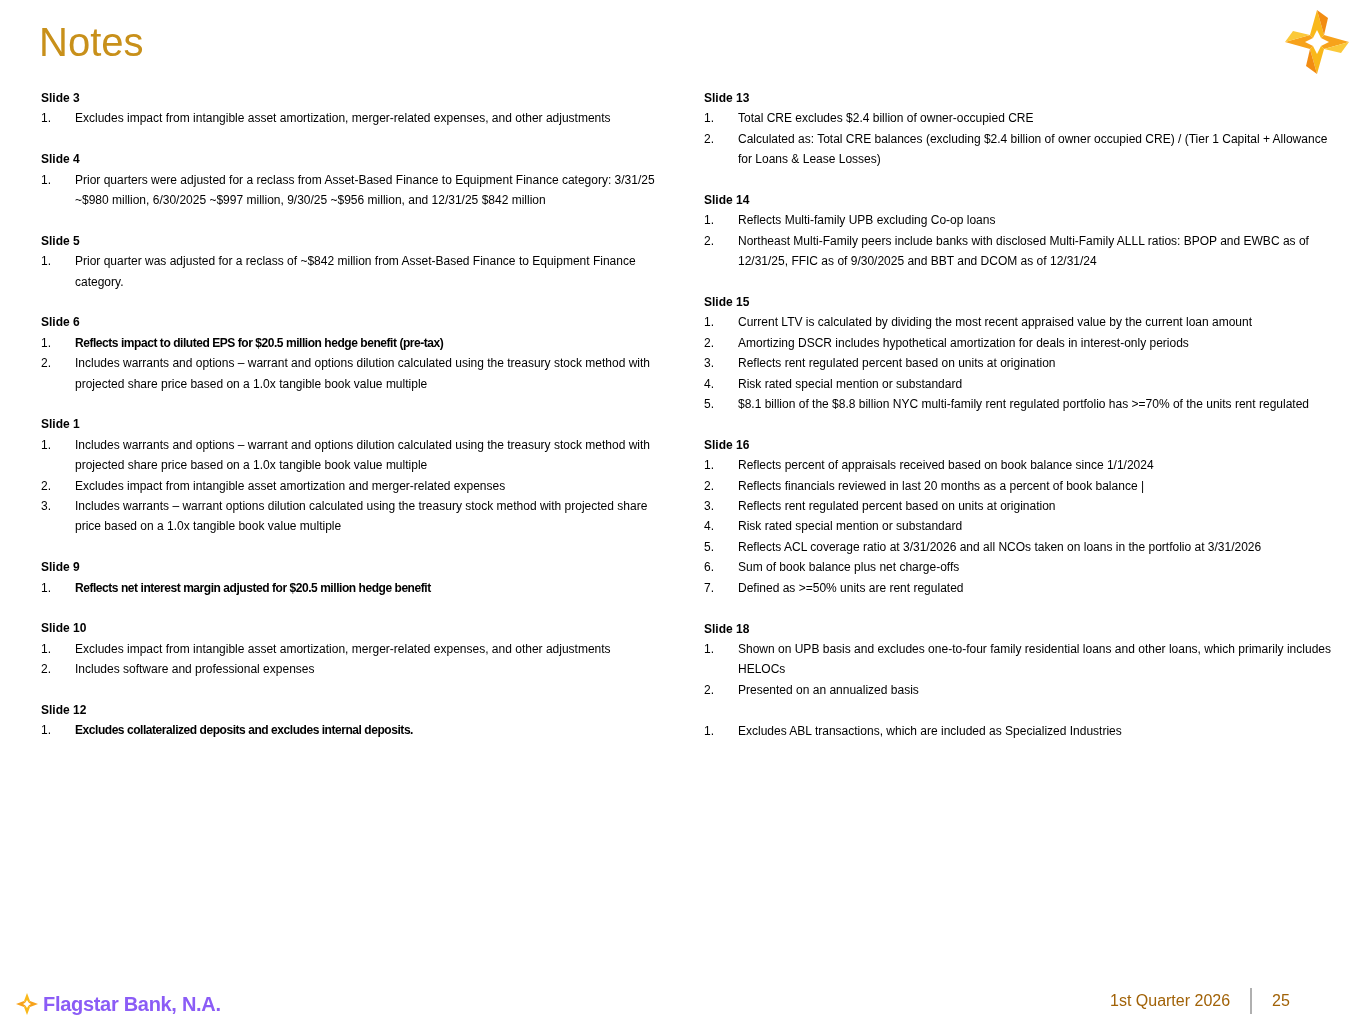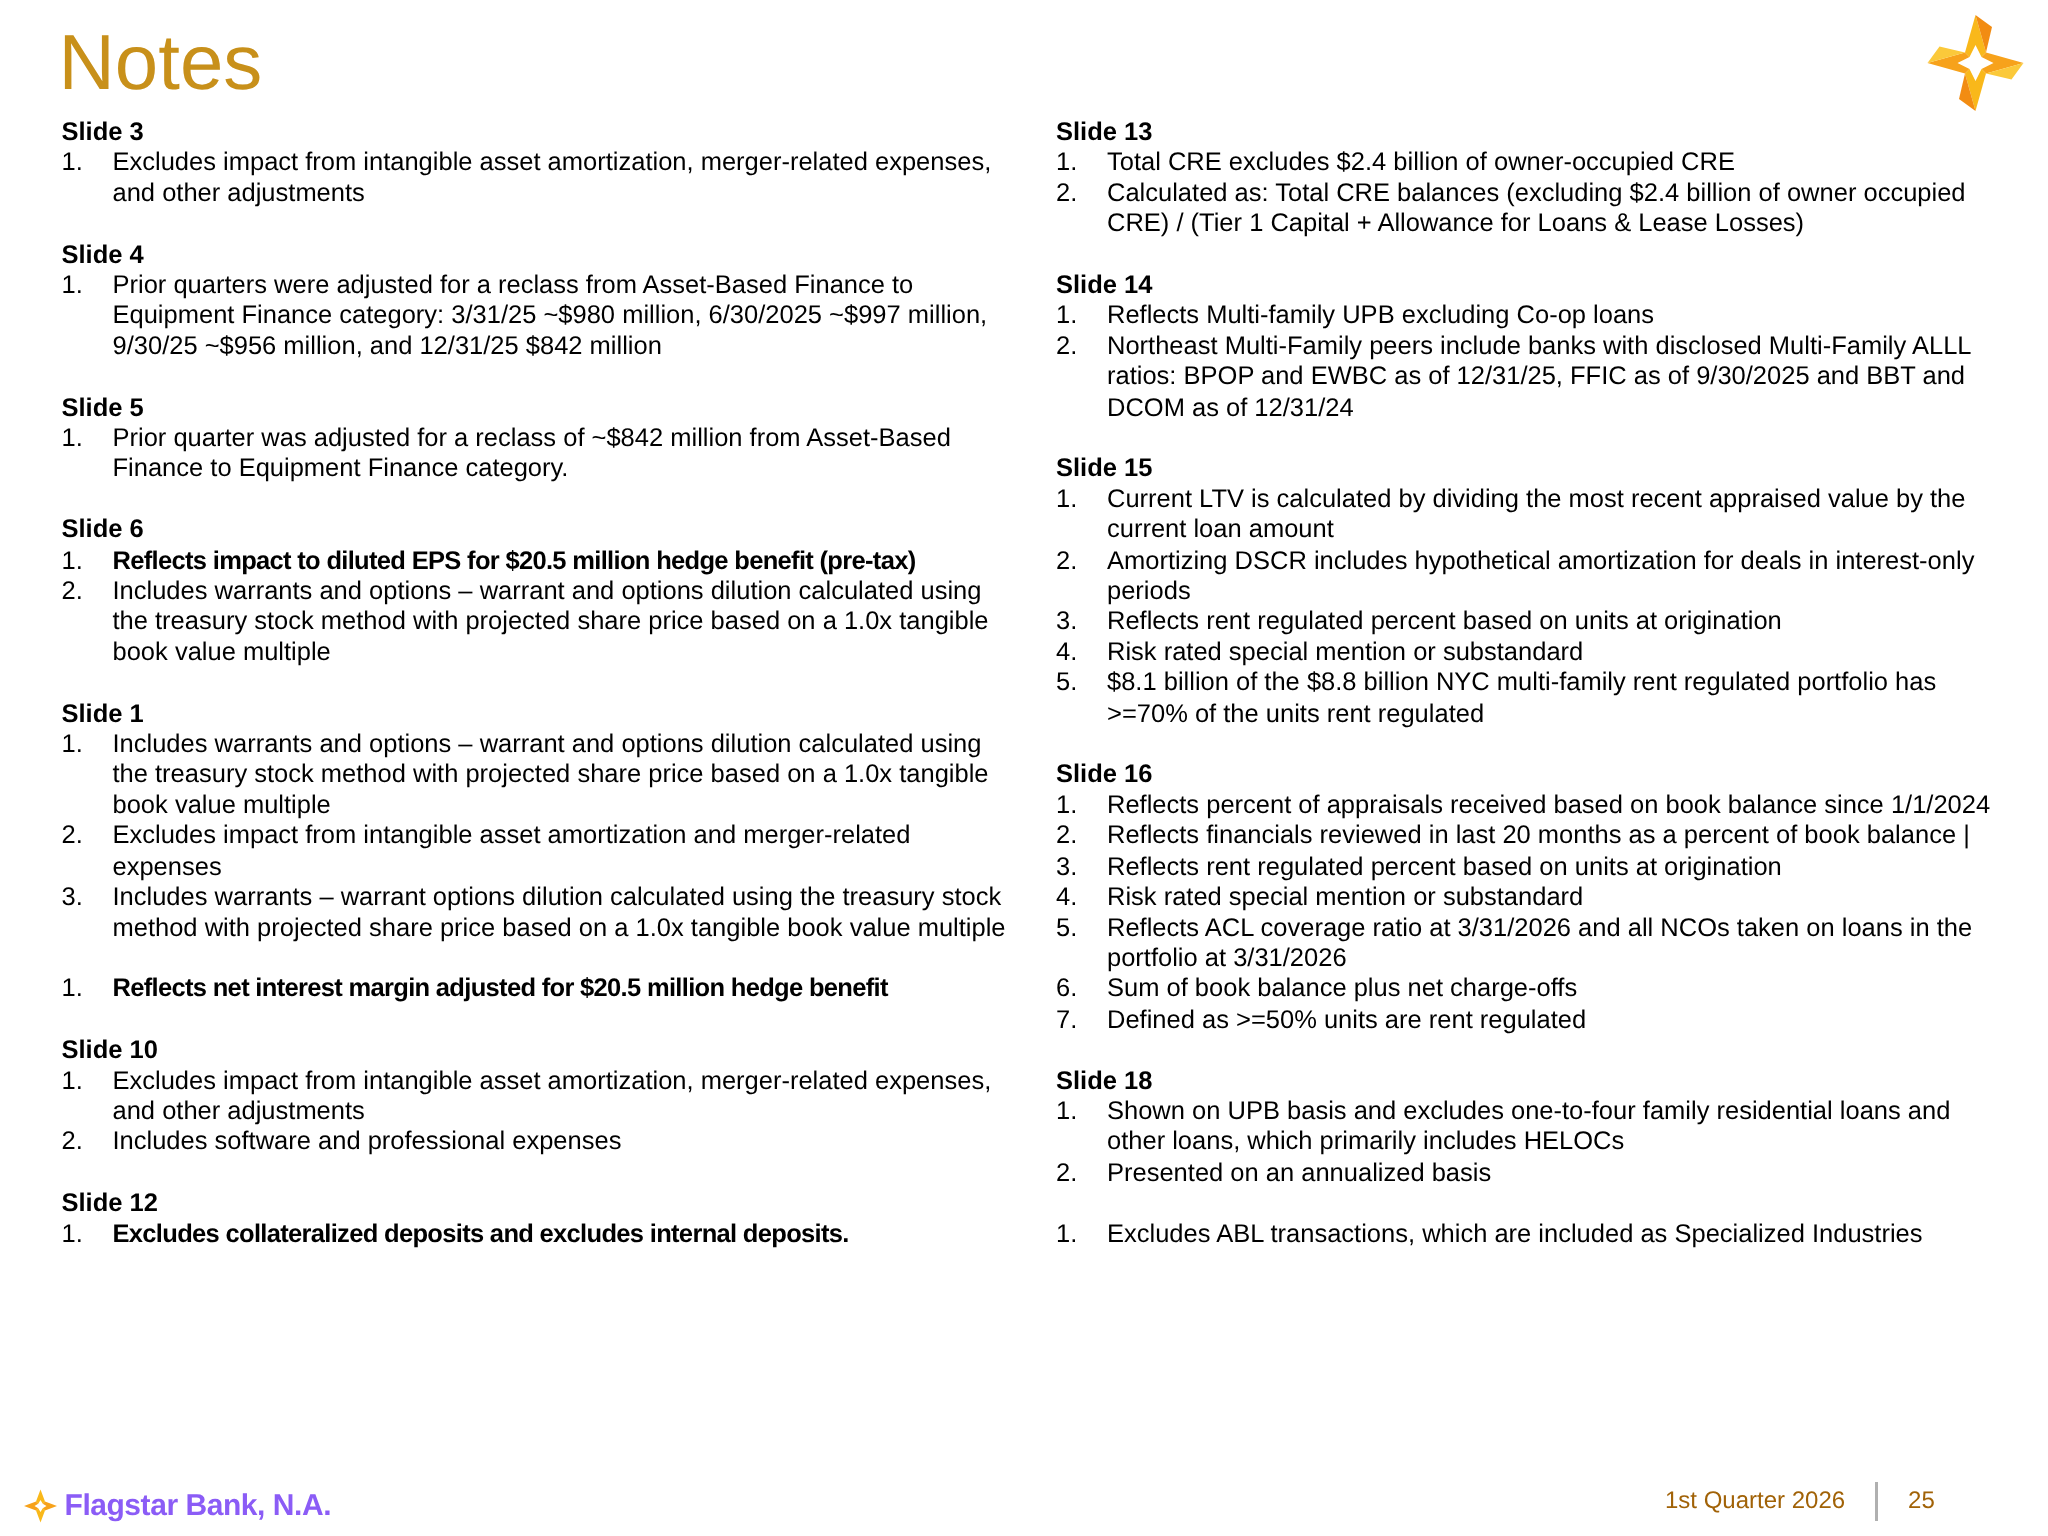--- a/index.html
+++ b/index.html
@@ -12,37 +12,37 @@
       height: 1024px;
       position: relative;
       overflow: hidden;
       font-family: "Liberation Sans", sans-serif;
       color: #000000;
     }
     .title {
       position: absolute;
       left: 39px;
       top: 18px;
-      font-size: 52px;
+      font-size: 40px;
       line-height: 48px;
       color: #C8901A;
       font-weight: normal;
       margin: 0;
     }
     .logo-top {
       position: absolute;
       left: 1283px;
       top: 8px;
       width: 68px;
       height: 68px;
     }
     .col {
       position: absolute;
-      top: 78px;
-      font-size: 17px;
+      top: 88px;
+      font-size: 12px;
       line-height: 20.4px;
     }
     .col-left { left: 41px; width: 630px; }
     .col-right { left: 704px; width: 630px; }
     .section { margin-bottom: 20.4px; }
     .section-title {
       font-weight: bold;
       margin: 0;
     }
     .note {
@@ -150,20 +150,21 @@
       <div class="note">
         <span class="note-num">2.</span>
         <span class="note-text">Excludes impact from intangible asset amortization and merger-related expenses</span>
       </div>
       <div class="note">
         <span class="note-num">3.</span>
         <span class="note-text">Includes warrants – warrant options dilution calculated using the treasury stock method with projected share price based on a 1.0x tangible book value multiple</span>
       </div>
     </div>
     <div class="section">
+      <p class="section-title">Slide 9</p>
       <div class="note">
         <span class="note-num">1.</span>
         <span class="note-text condensed">Reflects net interest margin adjusted for $20.5 million hedge benefit</span>
       </div>
     </div>
     <div class="section">
       <p class="section-title">Slide 10</p>
       <div class="note">
         <span class="note-num">1.</span>
         <span class="note-text">Excludes impact from intangible asset amortization, merger-related expenses, and other adjustments</span>

